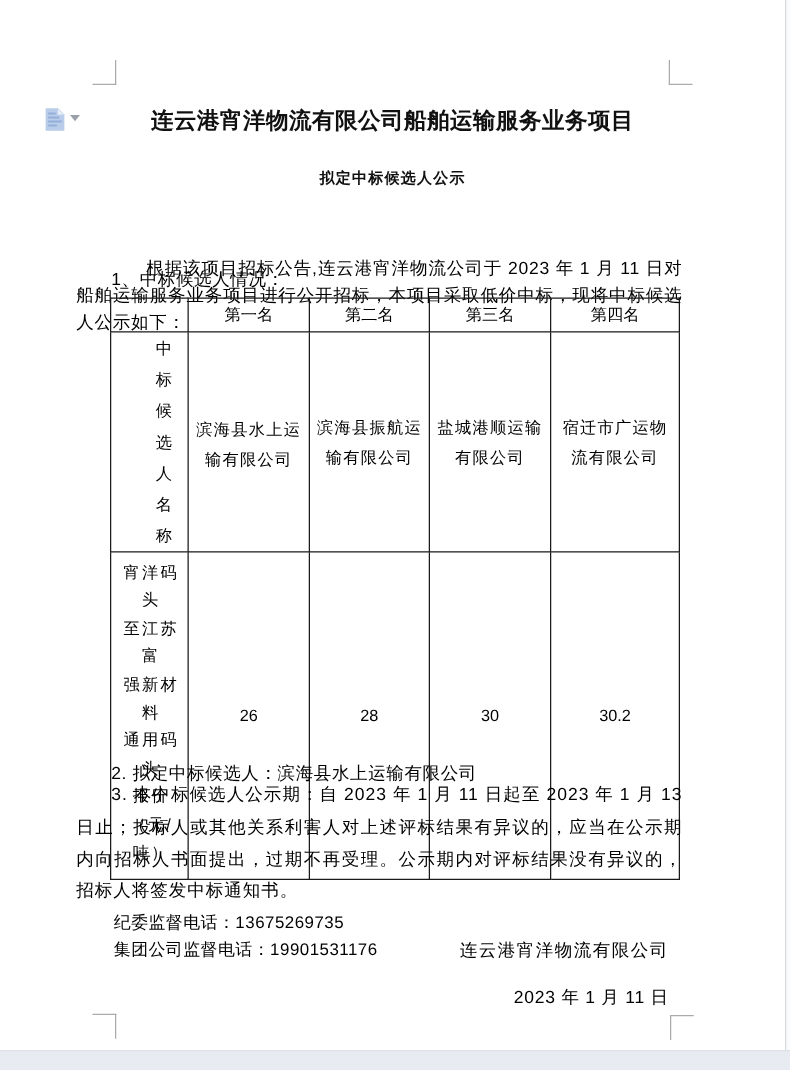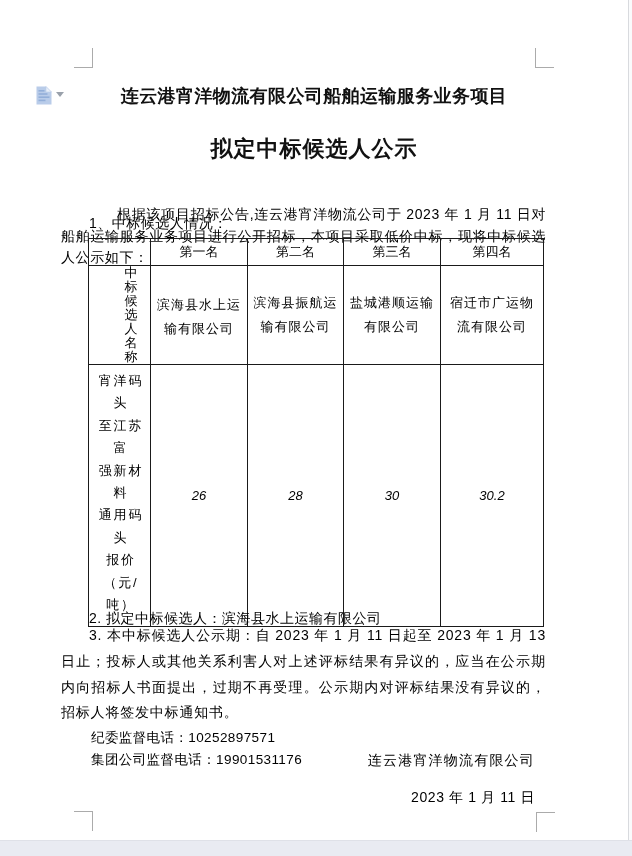--- a/index.html
+++ b/index.html
@@ -25,47 +25,47 @@
 
   
   .doc-icon { position:absolute; left:36px; top:86px; width:16px; height:19px; cursor:pointer; }
   .caret { position:absolute; left:56px; top:92px; width:0; height:0;
            border-left:4px solid transparent; border-right:4px solid transparent;
            border-top:5px solid #9aa1ab; }
 
   .title { position:absolute; top:84px; left:0; width:628px; text-align:center;
            font-size:18px; font-weight:bold; letter-spacing:0.4px; }
   .subtitle { position:absolute; top:134px; left:0; width:628px; text-align:center;
-              font-size:22px; font-weight:bold; letter-spacing:1px; }
+              font-size:12px; font-weight:bold; letter-spacing:1px; }
 
   .body-text { position:absolute; left:61px; width:485px; font-size:14px; color:#000; }
   .para1 { top:172px; line-height:21.5px; text-align:justify; text-indent:56px; letter-spacing:0.6px;margin-top:32px; }
   .item1 { top:215px; left:89px; width:460px; letter-spacing:0.5px; }
   .item2 { top:610px; left:89px; width:460px; letter-spacing:0.5px; }
   .para3 { top:623px; line-height:25.8px; text-align:justify; text-indent:28px; letter-spacing:0.8px; }
   .phone1 { top:729px; left:91px; font-size:13.5px; letter-spacing:0.4px; }
   .phone2 { top:751px; left:91px; font-size:13.5px; letter-spacing:0.4px; }
   .sig  { top:752px; text-align:right; width:474px; letter-spacing:1.2px; }
   .date { top:789px; text-align:right; width:474px; letter-spacing:0.6px; }
 
   table.bid { position:absolute; left:88px; top:238px; border-collapse:collapse;
               table-layout:fixed; width:455px;border-radius:11px; }
   table.bid td { border:1px solid #1a1a1a; text-align:center; vertical-align:middle;
                  font-size:13px; color:#000; overflow:hidden; }
   tr.r-head  { height:27px; }
   tr.r-names { height:76px; }
   tr.r-p1    { height:136px; }
   tr.r-p2    { height:129px; }
   .pre { white-space:pre-line; }
-  td.rowlabel-names { font-size:12px; letter-spacing:5px; line-height:14px;padding-left:28px; }
+  td.rowlabel-names { font-size:12px; letter-spacing:5px; line-height:25px;padding-left:28px; }
   td.rowlabel-price { vertical-align:top; text-align:left; padding:5px 0 10px 3px;
                       font-size:11.5px; letter-spacing:1.8px; line-height:22.4px; }
   td.name-cell { font-size:12.5px; letter-spacing:1px; line-height:24px; }
   td.va-top { vertical-align:top; padding-top:4px; }
-  td.num-cell { font-size:13px;font-style:italic; }
+  td.num-cell { font-size:13px; }
 </style>
 </head>
 <body>
 
 <div class="page">
 
   <div class="edge-col"></div>
   <div class="bottom-strip"></div>
   <div class="mark mark-tl"></div>
   <div class="mark mark-tr"></div>
@@ -130,19 +130,19 @@
       <td class="num-cell">28</td>
       <td class="num-cell">30</td>
       <td class="num-cell">30.2</td>
     </tr>
   </tbody>
     </table>
 
   <div class="body-text item2">2. 拟定中标候选人：滨海县水上运输有限公司</div>
   <div class="body-text para3">3. 本中标候选人公示期：自 2023 年 1 月 11 日起至 2023 年 1 月 13 日止；投标人或其他关系利害人对上述评标结果有异议的，应当在公示期内向招标人书面提出，过期不再受理。公示期内对评标结果没有异议的，招标人将签发中标通知书。</div>
 
-  <div class="body-text phone1">纪委监督电话：10252897571</div>
+  <div class="body-text phone1">纪委监督电话：13675269735</div>
   <div class="body-text phone2">集团公司监督电话：19901531176</div>
 
   <div class="body-text sig">连云港宵洋物流有限公司</div>
   <div class="body-text date">2023 年 1 月 11 日</div>
 
 </div>
 
 </body></html>

